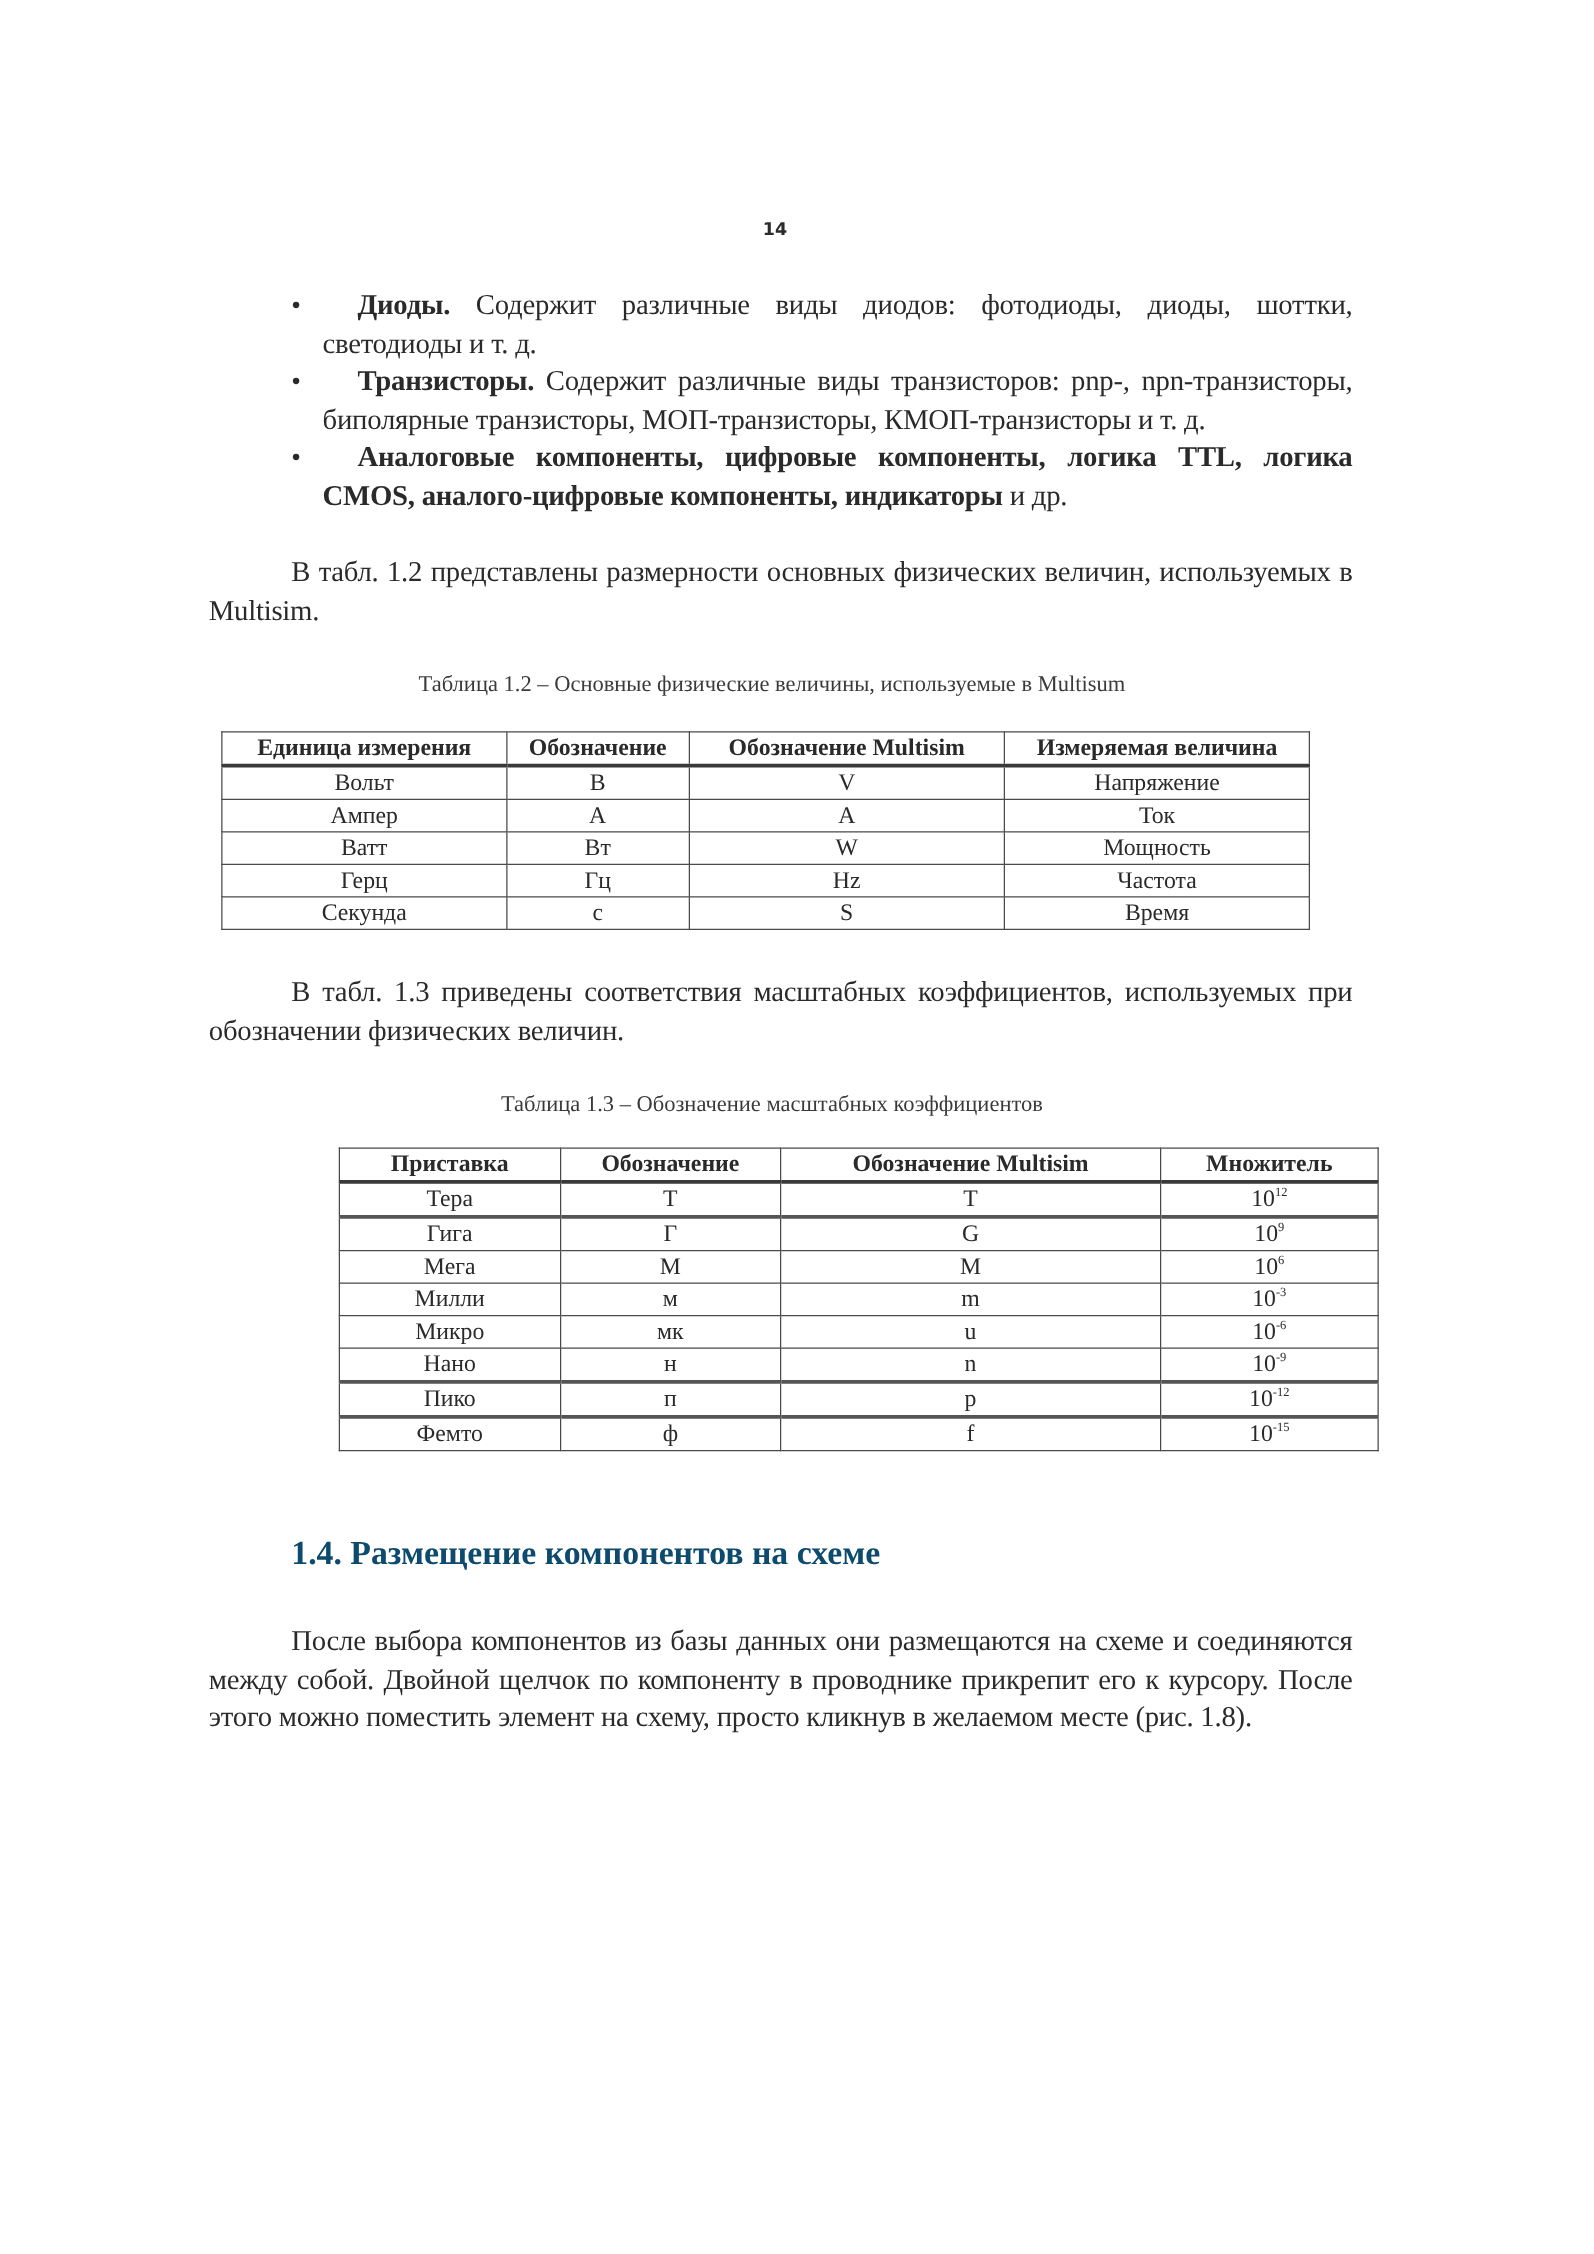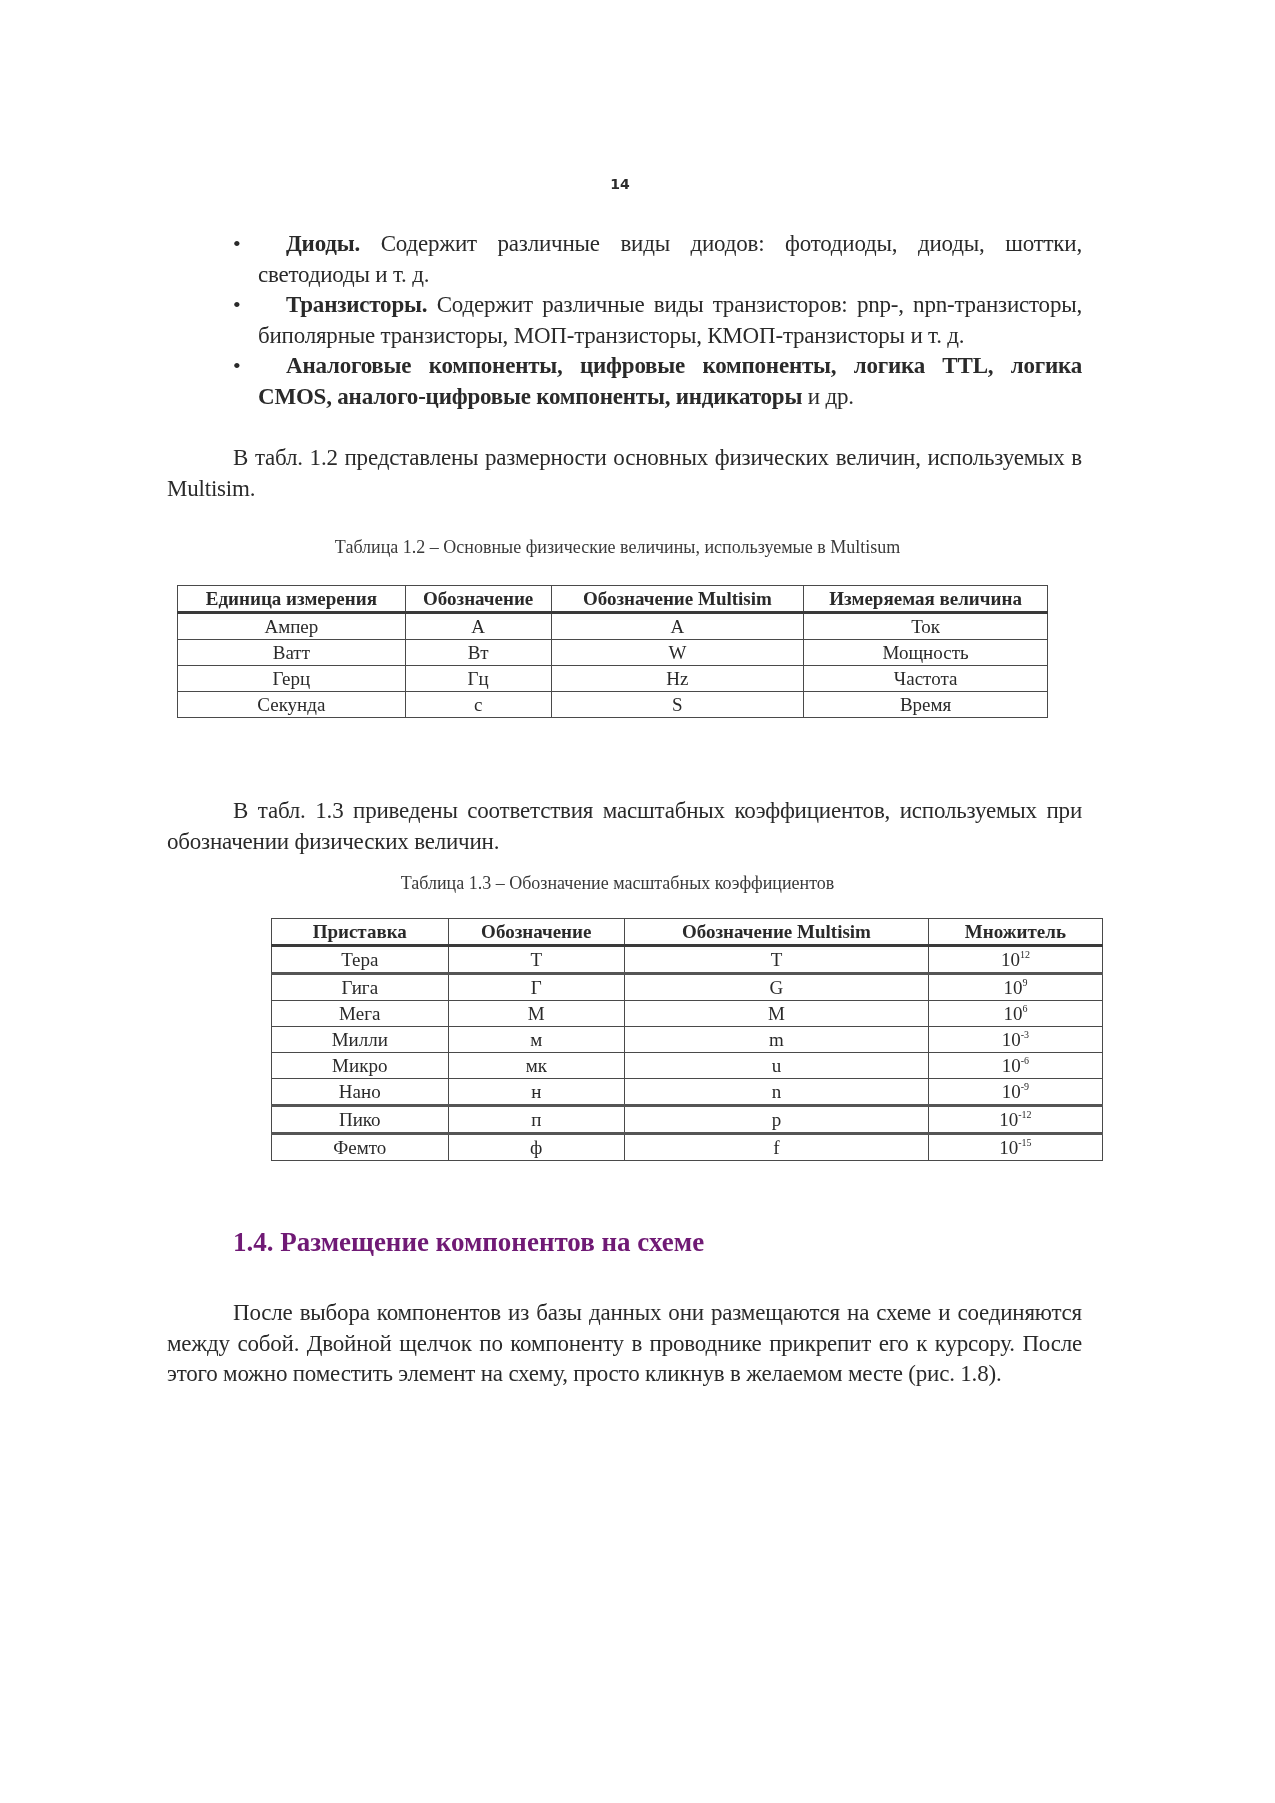--- a/index.html
+++ b/index.html
@@ -51,24 +51,24 @@
     .table-1 col.c4 { width: 244px; }
     .table-1 td, .table-1 th { height: 25.5px; }
     .table-2 { left: 271px; top: 918px; width: 832px; }
     .table-2 col.c1 { width: 147px; }
     .table-2 col.c2 { width: 147px; }
     .table-2 col.c3 { width: 253px; }
     .table-2 col.c4 { width: 145px; }
     .table-2 td, .table-2 th { height: 25.9px; }
     .table-2 tbody tr.thick-top td { border-top: 3px solid #555; }
     sup { font-size: 10px; vertical-align: 8px; line-height: 0; }
-    .para-2 { top: 796px; }
+    .para-2 { top: 779px; }
     .section-heading {
       position: absolute; left: 233px; top: 1227px;
-      font-size: 27px; font-weight: bold; color: #701a75;
+      font-size: 27px; font-weight: bold; color: #0c4a6e;
     }
     .para-3 { top: 1298px; }
   </style>
 </head>
 <body>
 
 <div class="page-number">14</div>
 
 <div class="text-block bullets">
   <div class="bullet">
@@ -99,20 +99,26 @@
   <thead>
     <tr>
       <th>Единица измерения</th>
       <th>Обозначение</th>
       <th>Обозначение Multisim</th>
       <th>Измеряемая величина</th>
     </tr>
   </thead>
   <tbody>
     <tr>
+      <td>Вольт</td>
+      <td>В</td>
+      <td>V</td>
+      <td>Напряжение</td>
+    </tr>
+    <tr>
       <td>Ампер</td>
       <td>А</td>
       <td>A</td>
       <td>Ток</td>
     </tr>
     <tr>
       <td>Ватт</td>
       <td>Вт</td>
       <td>W</td>
       <td>Мощность</td>

